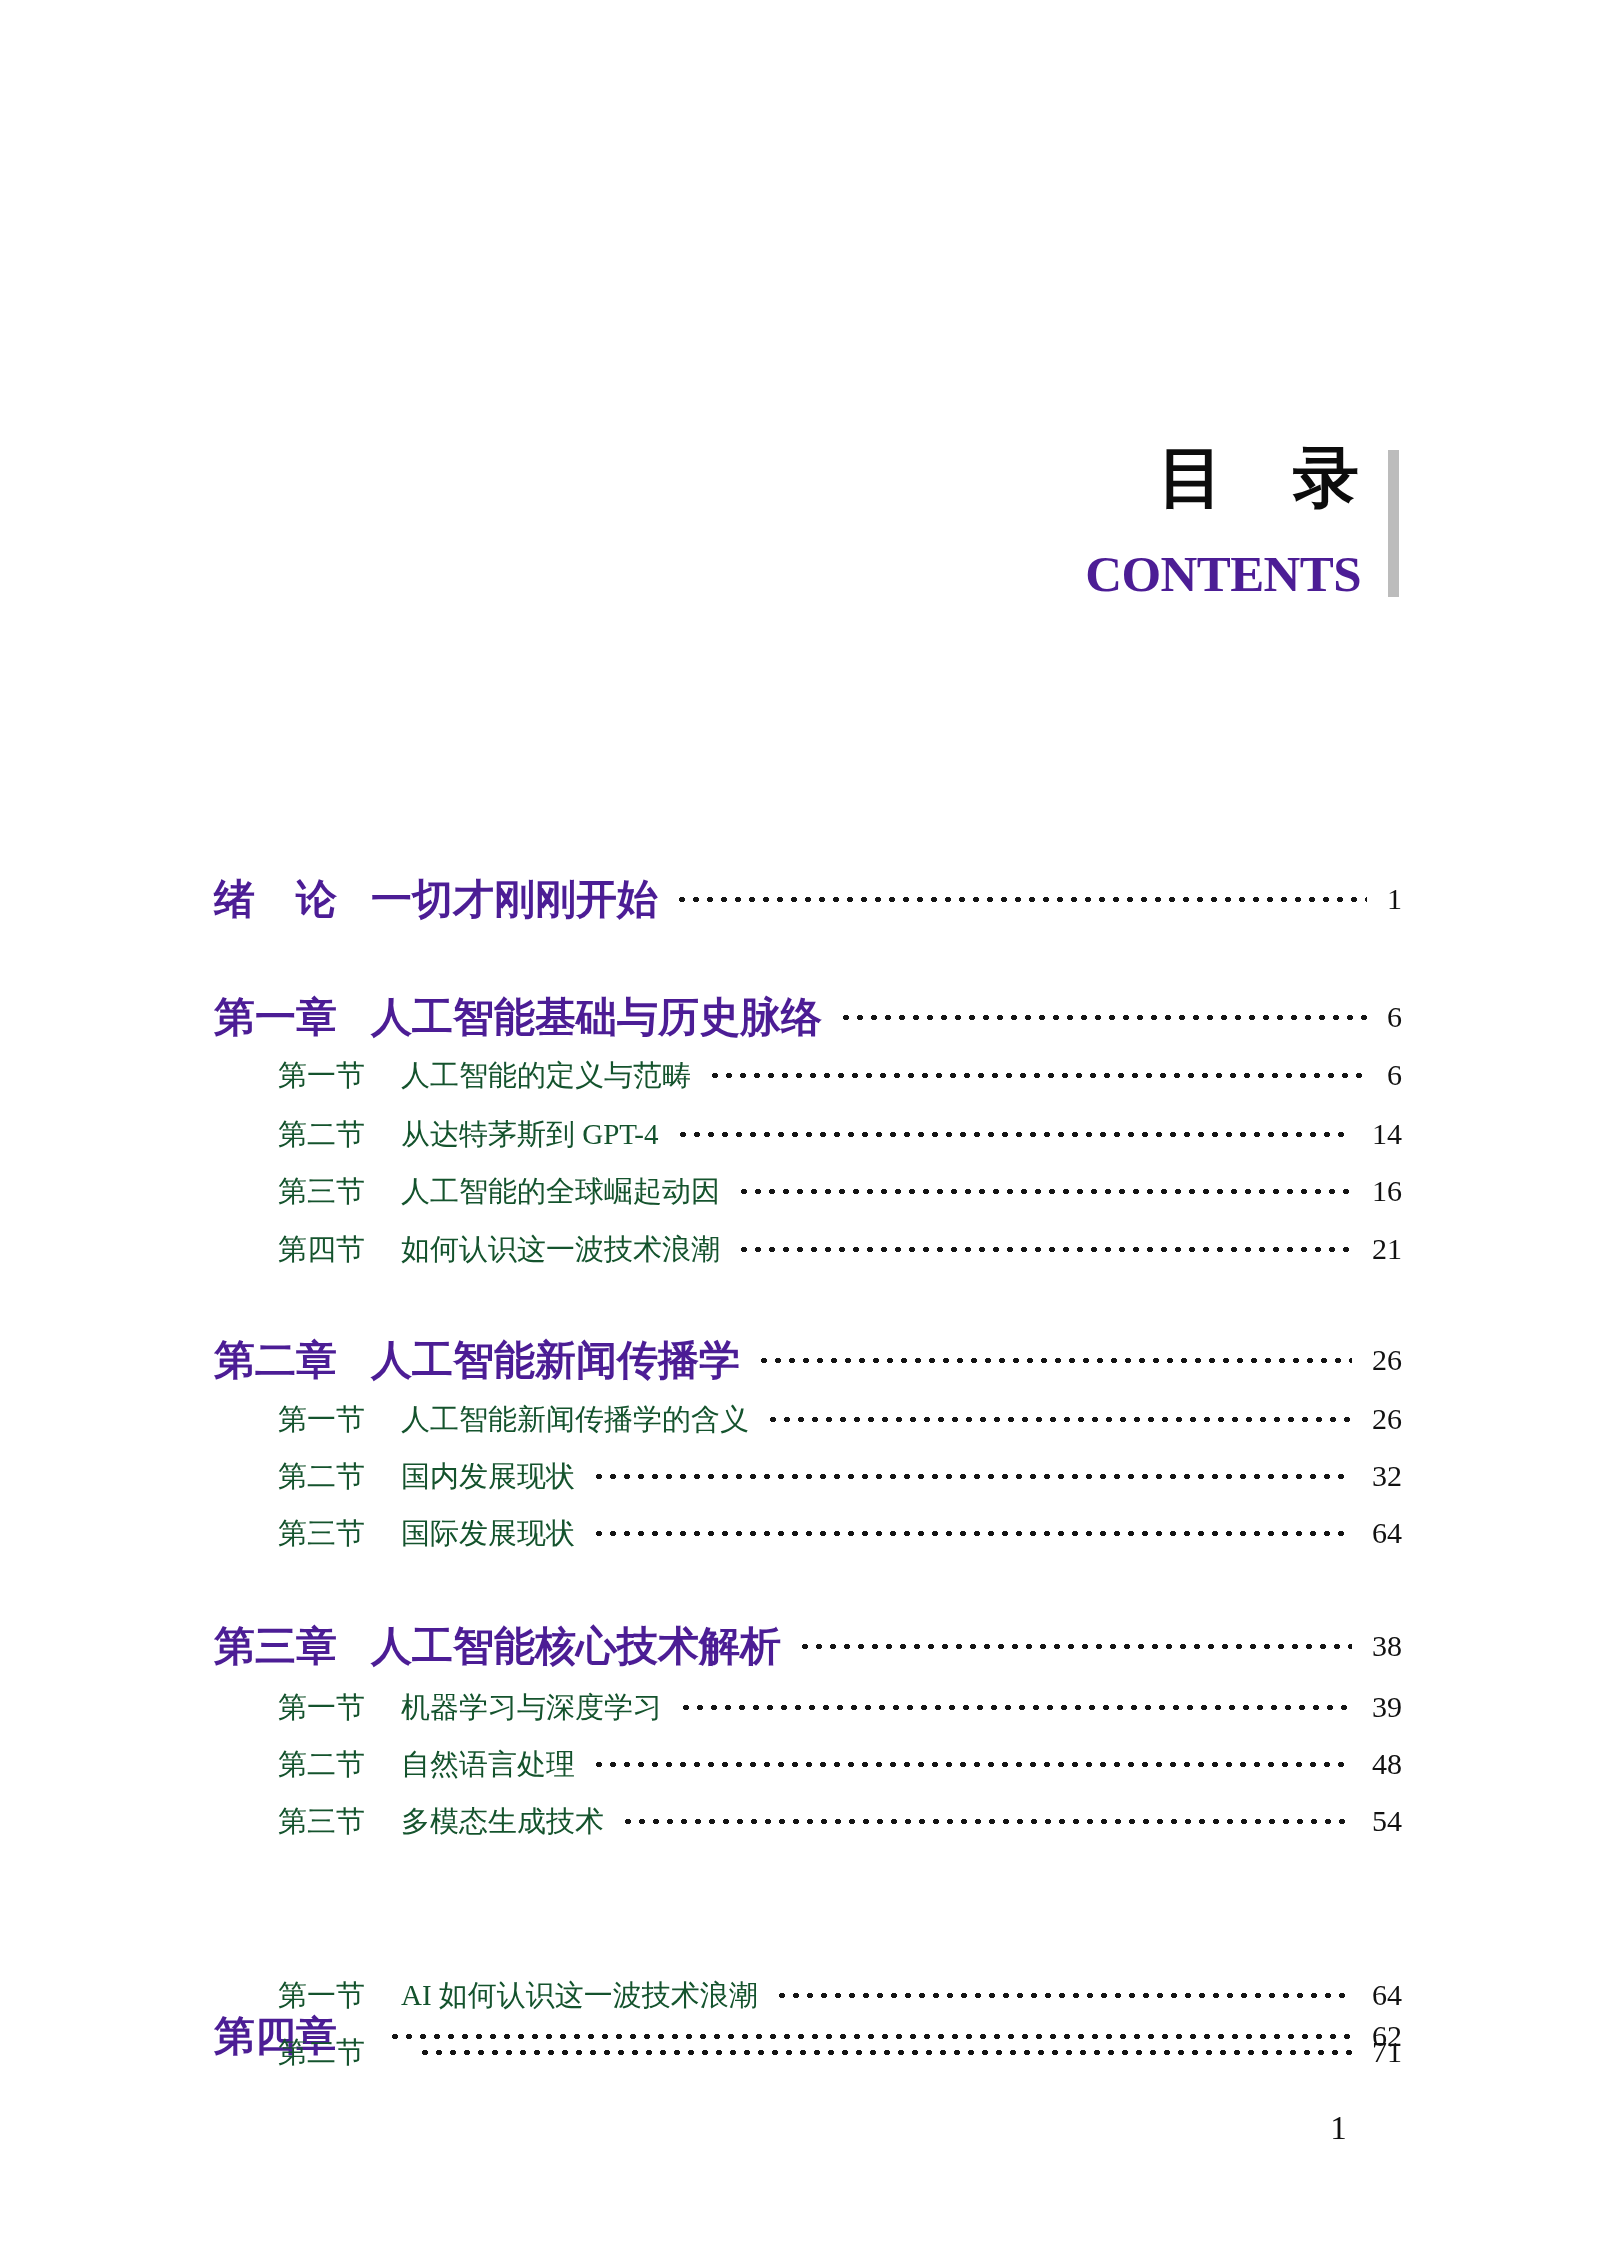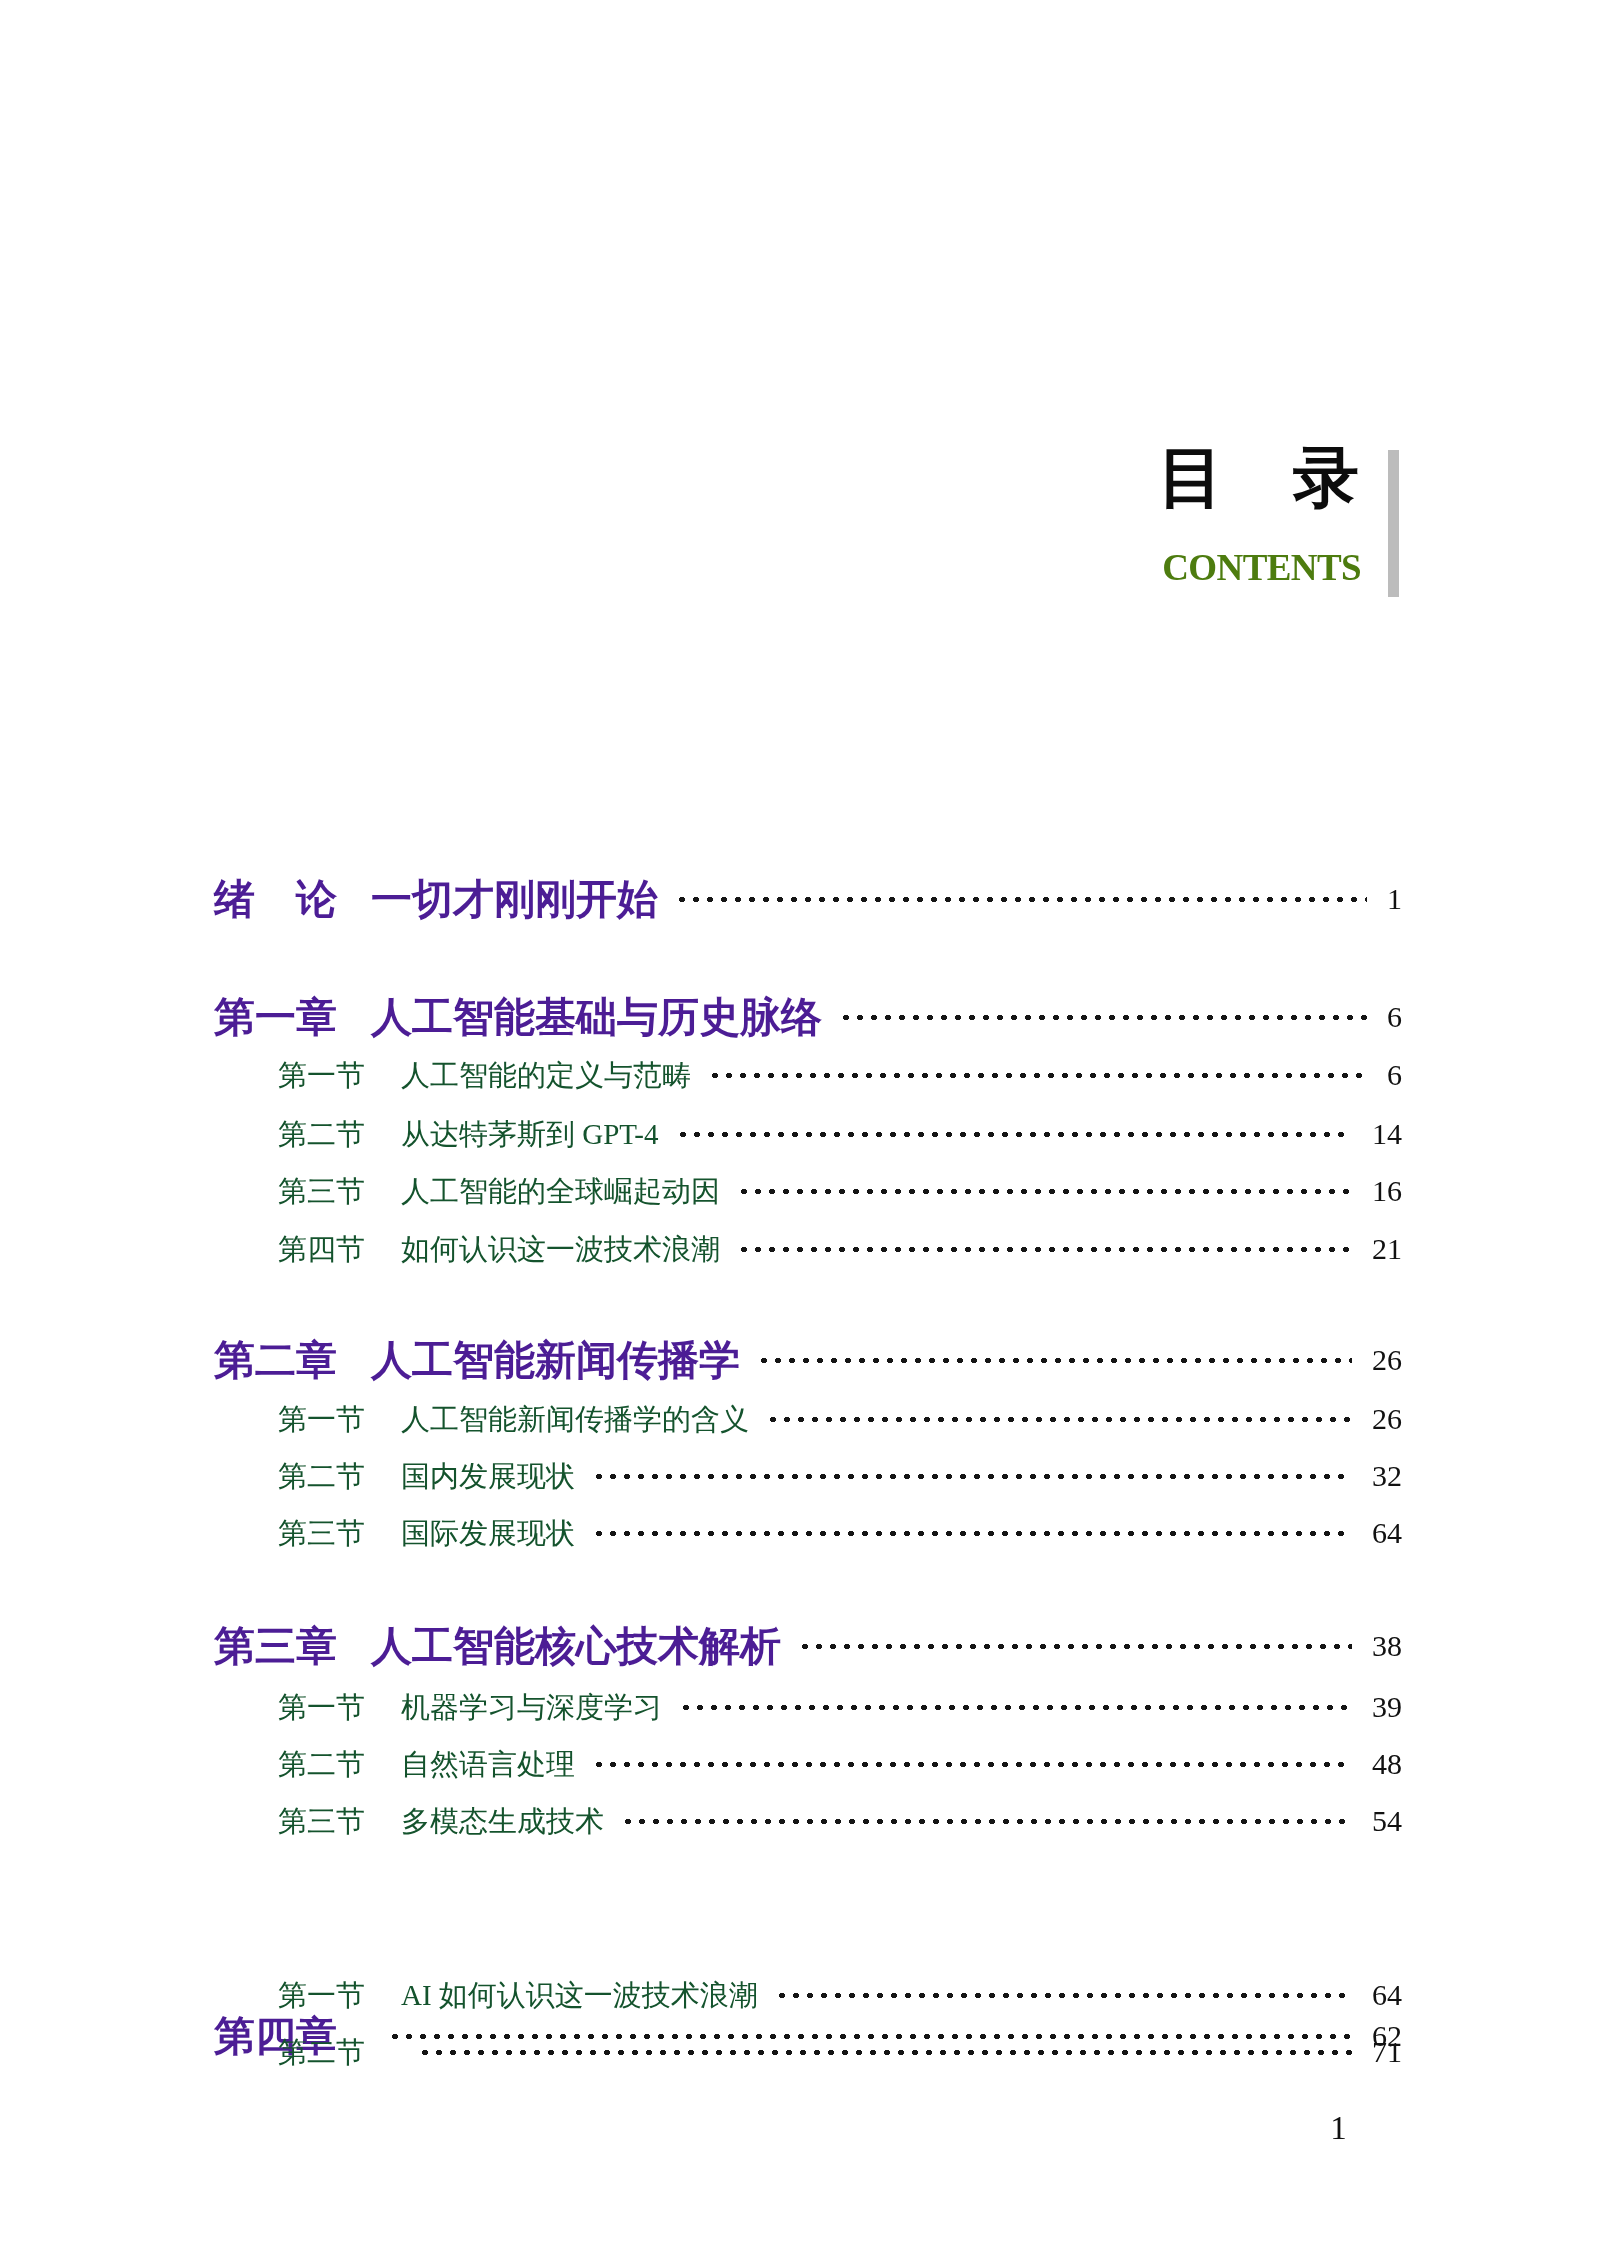--- a/index.html
+++ b/index.html
@@ -12,22 +12,22 @@
     overflow:hidden;
   }
   
   .title-cn {
     position:absolute; left:1158px; top:445px; width:201px;
     display:flex; justify-content:space-between;
     font-size:66px; font-weight:700; line-height:1; color:#0c0c0c;
   }
   .title-en {
     position:absolute; right:263px; top:549px;
-    font-size:37px; font-weight:700; line-height:1;
-    letter-spacing:-0.6px; color:#4d7c0f;
+    font-size:51px; font-weight:700; line-height:1;
+    letter-spacing:-0.6px; color:#4c1d95;
   }
   .title-bar {
     position:absolute; left:1388px; top:450px;
     width:11.2px; height:147px; background:#bcbcbc;
   }
   
   .row {
     position:absolute; right:222px;
     display:flex; align-items:center;
     height:39px; line-height:1.15; white-space:nowrap;

